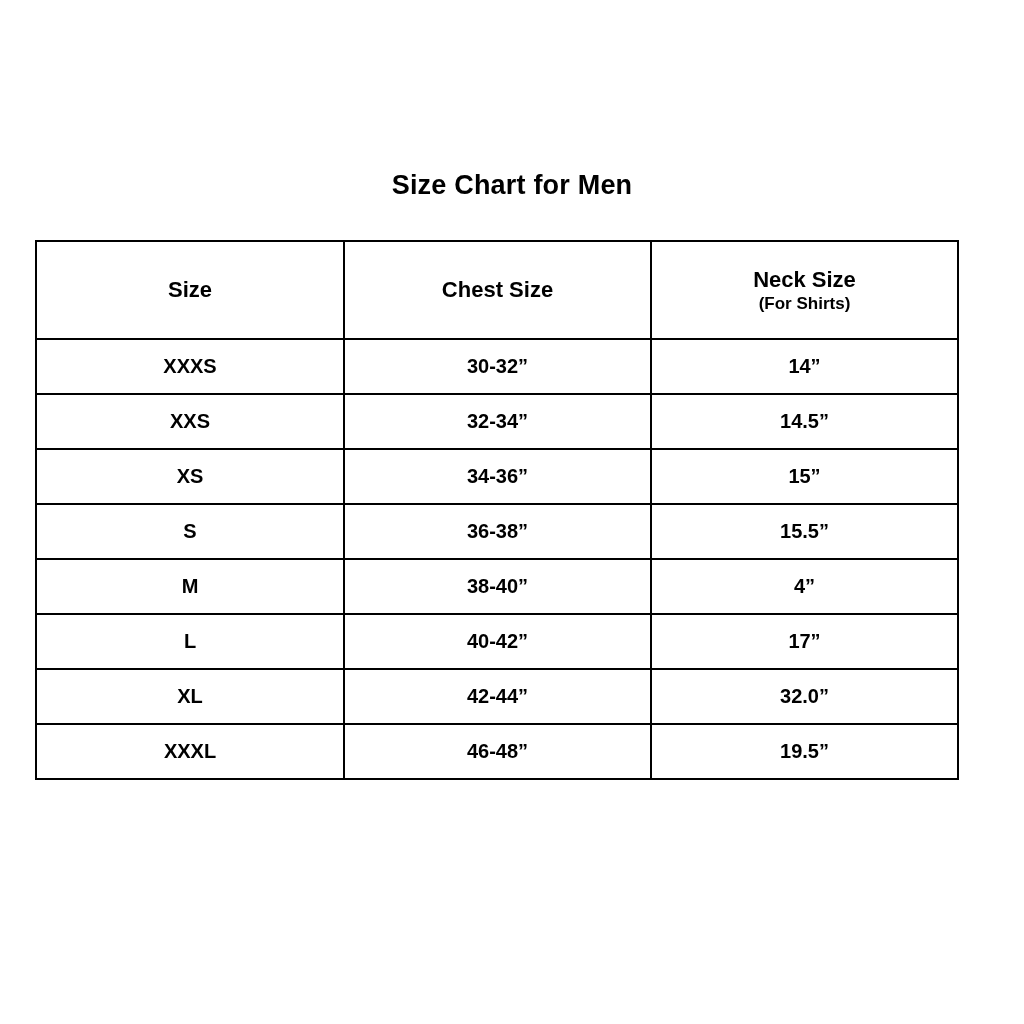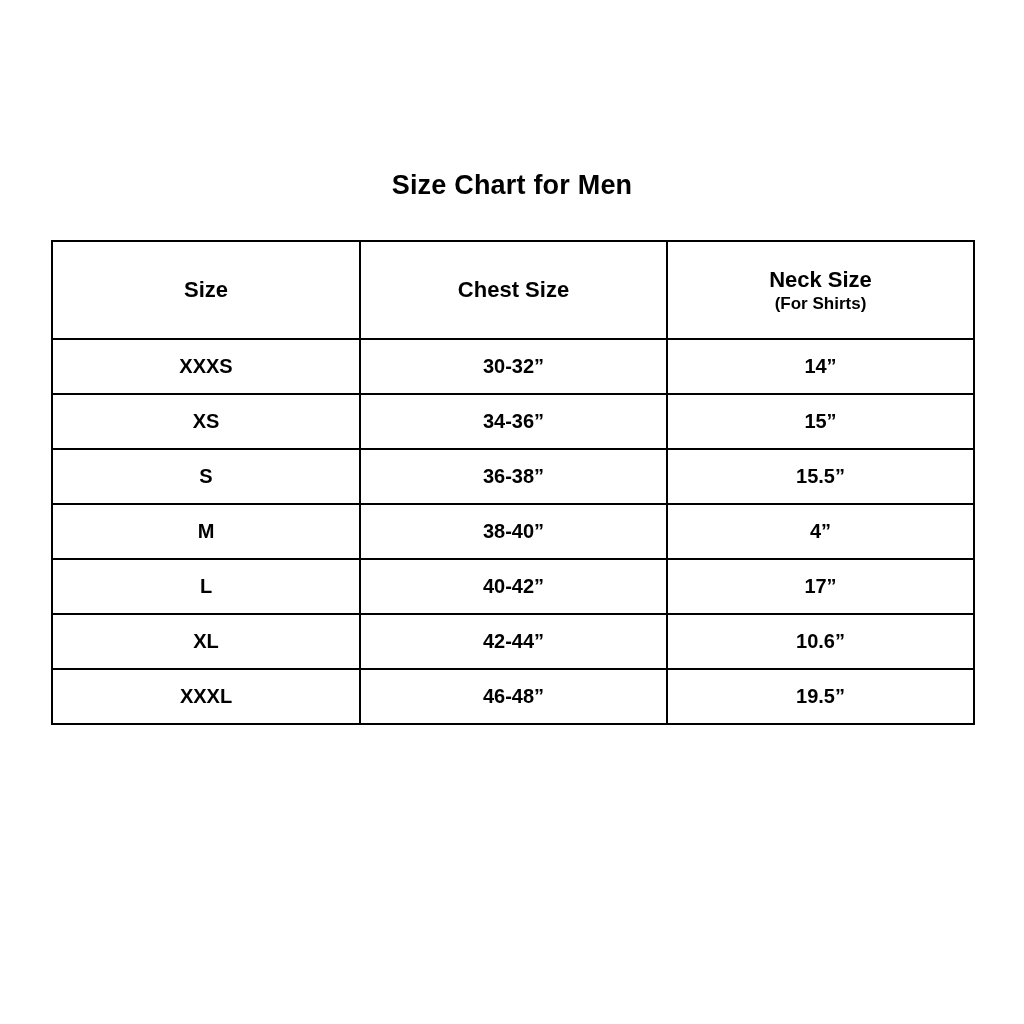--- a/index.html
+++ b/index.html
@@ -28,21 +28,21 @@
     left: 0;
     width: 1024px;
     text-align: center;
     font-size: 27px;
     font-weight: bold;
     letter-spacing: 0.2px;
   }
   .size-table {
     position: absolute;
     top: 240px;
-    left: 51px;
+    left: 35px;
     width: 922px;
     border-collapse: collapse;
     table-layout: fixed;
   }
   .size-table th,
   .size-table td {
     border: 2px solid #000000;
     text-align: center;
     font-weight: bold;
     color: #000000;
@@ -100,20 +100,25 @@
         </th>
       </tr>
     </thead>
     <tbody>
       <tr>
         <td class="label-cell">XXXS</td>
         <td>30-32”</td>
         <td>14”</td>
       </tr>
       <tr>
+        <td class="label-cell">XXS</td>
+        <td>32-34”</td>
+        <td>14.5”</td>
+      </tr>
+      <tr>
         <td class="label-cell">XS</td>
         <td>34-36”</td>
         <td>15”</td>
       </tr>
       <tr>
         <td class="label-cell">S</td>
         <td>36-38”</td>
         <td>15.5”</td>
       </tr>
       <tr>
@@ -122,21 +127,21 @@
         <td>4”</td>
       </tr>
       <tr>
         <td class="label-cell">L</td>
         <td>40-42”</td>
         <td>17”</td>
       </tr>
       <tr>
         <td class="label-cell">XL</td>
         <td>42-44”</td>
-        <td>10.6”</td>
+        <td>32.0”</td>
       </tr>
       <tr>
         <td class="label-cell">XXXL</td>
         <td>46-48”</td>
         <td>19.5”</td>
       </tr>
     </tbody>
   </table>
 
 </div>

